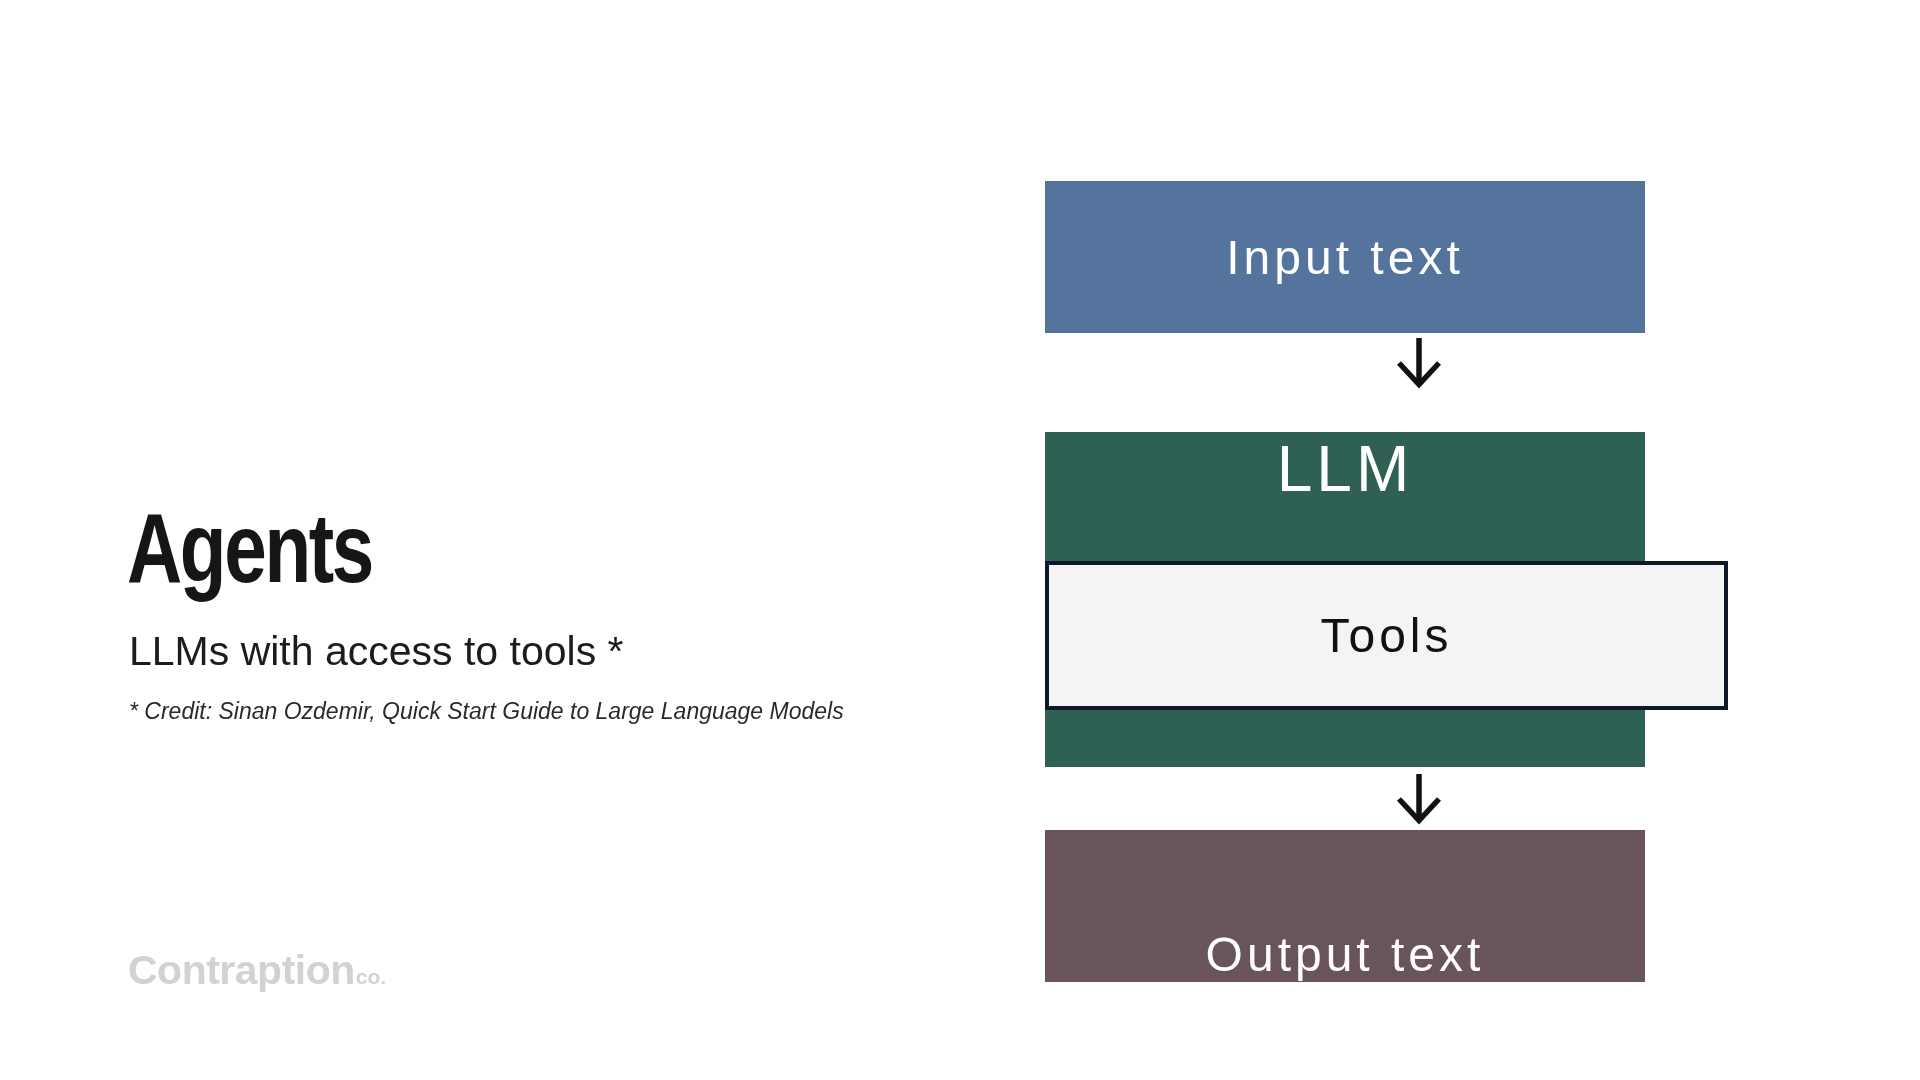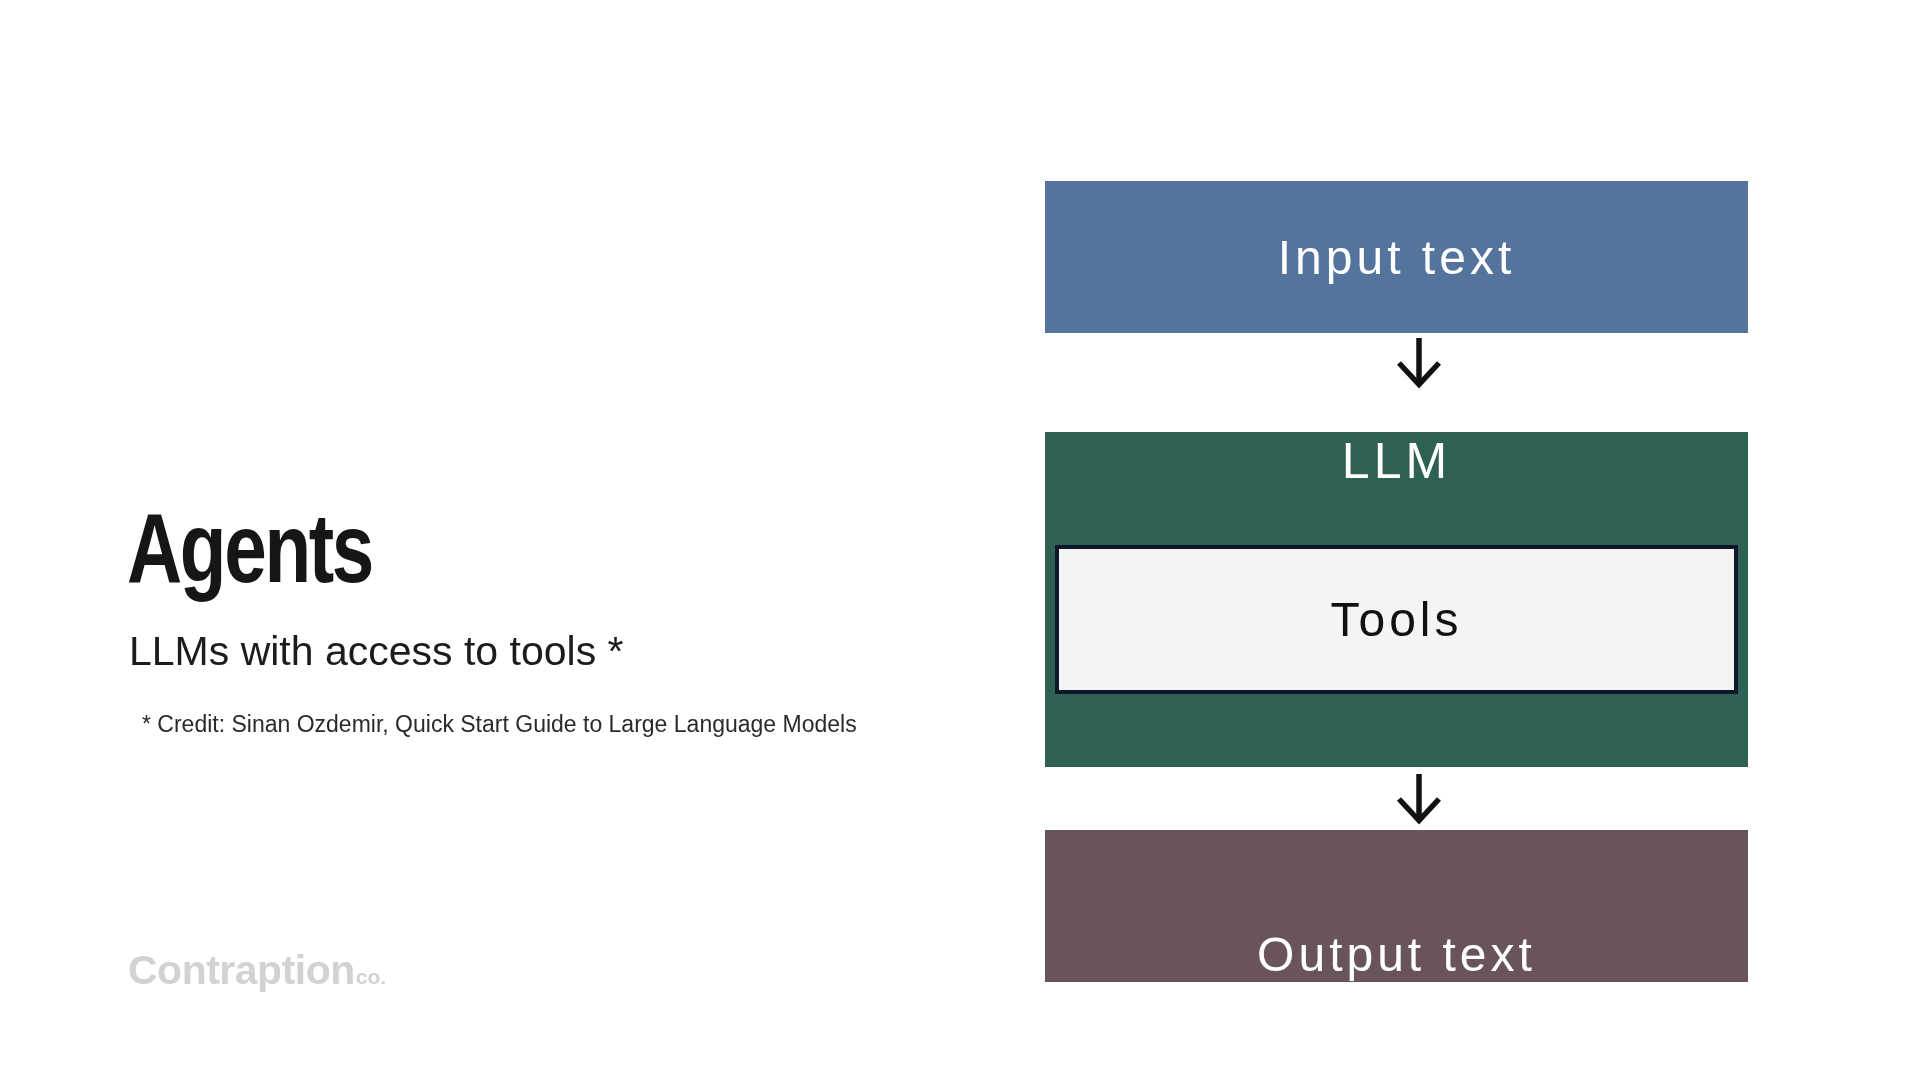--- a/index.html
+++ b/index.html
@@ -37,22 +37,23 @@
     font-weight: normal;
     line-height: 1.1;
     letter-spacing: 0px;
     color: #1c1c1c;
     white-space: nowrap;
   }
   .credit-note {
     position: absolute;
     left: 129px;
     top: 698px;
-    margin: 13px;
+    margin: 0;
     font-size: 23px;
+    font-style: italic;
     color: #2a2a2a;
     white-space: nowrap;
   }
   .brand-logo {
     position: absolute;
     left: 128px;
     top: 947px;
     display: inline-flex;
     align-items: baseline;
     font-weight: bold;
@@ -63,21 +64,21 @@
   .brand-logo .logo-suffix { font-size: 21px; margin-left: 1px; }
 
   
   .diagram {
     position: absolute;
     left: 1045px;
     top: 181px;
     width: 747px;
   }
   .node {
-    width: 703px;
+    width: 600px;
     display: flex;
     align-items: center;
     justify-content: center;
     box-sizing: border-box;
   }
   .node-label {
     font-size: 48px;
     letter-spacing: 4px;
     white-space: nowrap;
   }
@@ -85,21 +86,21 @@
   .output-box { height: 152px; background: #6A545C; color: #ffffff; }
   .llm-box {
     height: 335px;
     background: #2E6153;
     color: #ffffff;
     display: block;
   }
   .llm-label {
     margin-top: 40px;
     text-align: center;
-    font-size: 50px;
+    font-size: 64px;
     letter-spacing: 4px;
     color: #ffffff;
   }
   .tools-box {
     margin: 55px auto 0 auto;
     width: 683px;
     height: 149px;
     box-sizing: border-box;
     background: #F4F4F4;
     border: 4px solid #0f172a;

